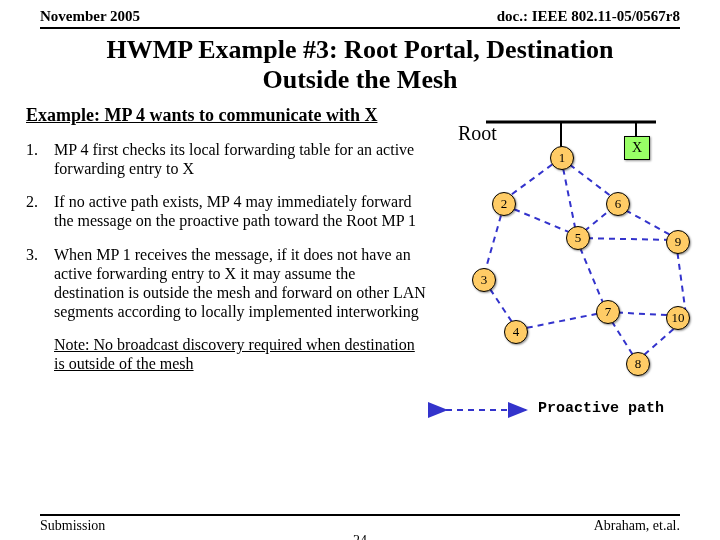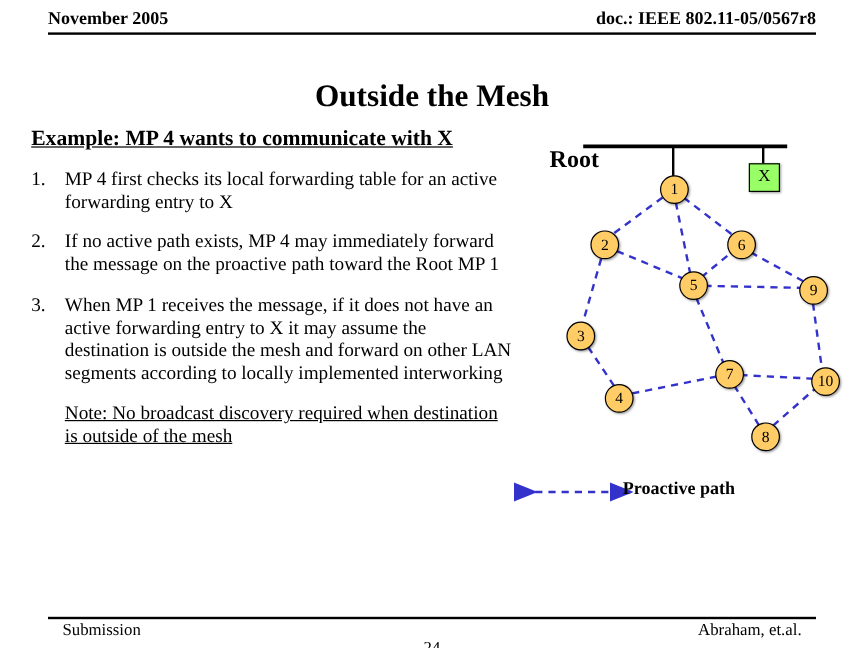--- a/index.html
+++ b/index.html
@@ -63,21 +63,21 @@
   }
   .right {
     position: relative;
     width: 274px;
     height: 320px;
     margin-top: -30px;
   }
   .root-label {
     position: absolute;
     font-size: 20px;
-    font-weight: bold;
+    font-weight: normal;
   }
   .node {
     position: absolute;
     width: 22px;
     height: 22px;
     border-radius: 50%;
     background: #ffcc66;
     border: 1px solid #000;
     box-shadow: 1px 1px 2px rgba(0,0,0,0.4);
     font-size: 13px;
@@ -109,21 +109,21 @@
     width: 100%;
   }
   .footer-rule {
     margin: 0 40px 2px 40px;
     border: none;
     border-top: 2px solid #000;
   }
   .footer-row {
     display: flex;
     justify-content: space-between;
-    padding: 0 52px;
+    padding: 0 40px;
     font-size: 14px;
   }
   .footer-row .mid {
     position: absolute;
     left: 50%;
     transform: translateX(-50%);
     margin-top: 15px;
   }
   .legend {
     position: absolute;
@@ -134,21 +134,21 @@
 </head>
 <body>
 
 <div class="header">
   <span>November 2005</span>
   <span>doc.: IEEE 802.11-05/0567r8</span>
 </div>
 <hr class="header-rule">
 
 <div class="title">
-  <br>
+  <span>HWMP Example #3: Root Portal, Destination</span><br>
   <span>Outside the Mesh</span>
 </div>
 
 <div class="example-line">Example: MP 4 wants to communicate with X</div>
 
 <div class="content">
   <div class="left">
     <div class="item">
       <div class="num">1.</div>
       <div>MP 4 first checks its local forwarding table for an active forwarding entry to X</div>
@@ -202,23 +202,23 @@
 
     <div class="node" style="left:124px; top:36px;">1</div>
     <div class="node" style="left:66px;  top:82px;">2</div>
     <div class="node" style="left:46px;  top:158px;">3</div>
     <div class="node" style="left:78px;  top:210px;">4</div>
     <div class="node" style="left:140px; top:116px;">5</div>
     <div class="node" style="left:180px; top:82px;">6</div>
     <div class="node" style="left:170px; top:190px;">7</div>
     <div class="node" style="left:200px; top:242px;">8</div>
     <div class="node" style="left:240px; top:120px;">9</div>
-    <div class="node" style="left:250px; top:196px;">10</div>
-
-    <div class="legend" style="left:93px; top:290px;">Proactive path</div>
+    <div class="node" style="left:240px; top:196px;">10</div>
+
+    <div class="legend" style="left:112px; top:290px;font-family:Liberation Mono, monospace;">Proactive path</div>
   </div>
 </div>
 
 <div class="footer">
   <hr class="footer-rule">
   <div class="footer-row">
     <span>Submission</span>
     <span class="mid">24</span>
     <span>Abraham, et.al.</span>
   </div>

